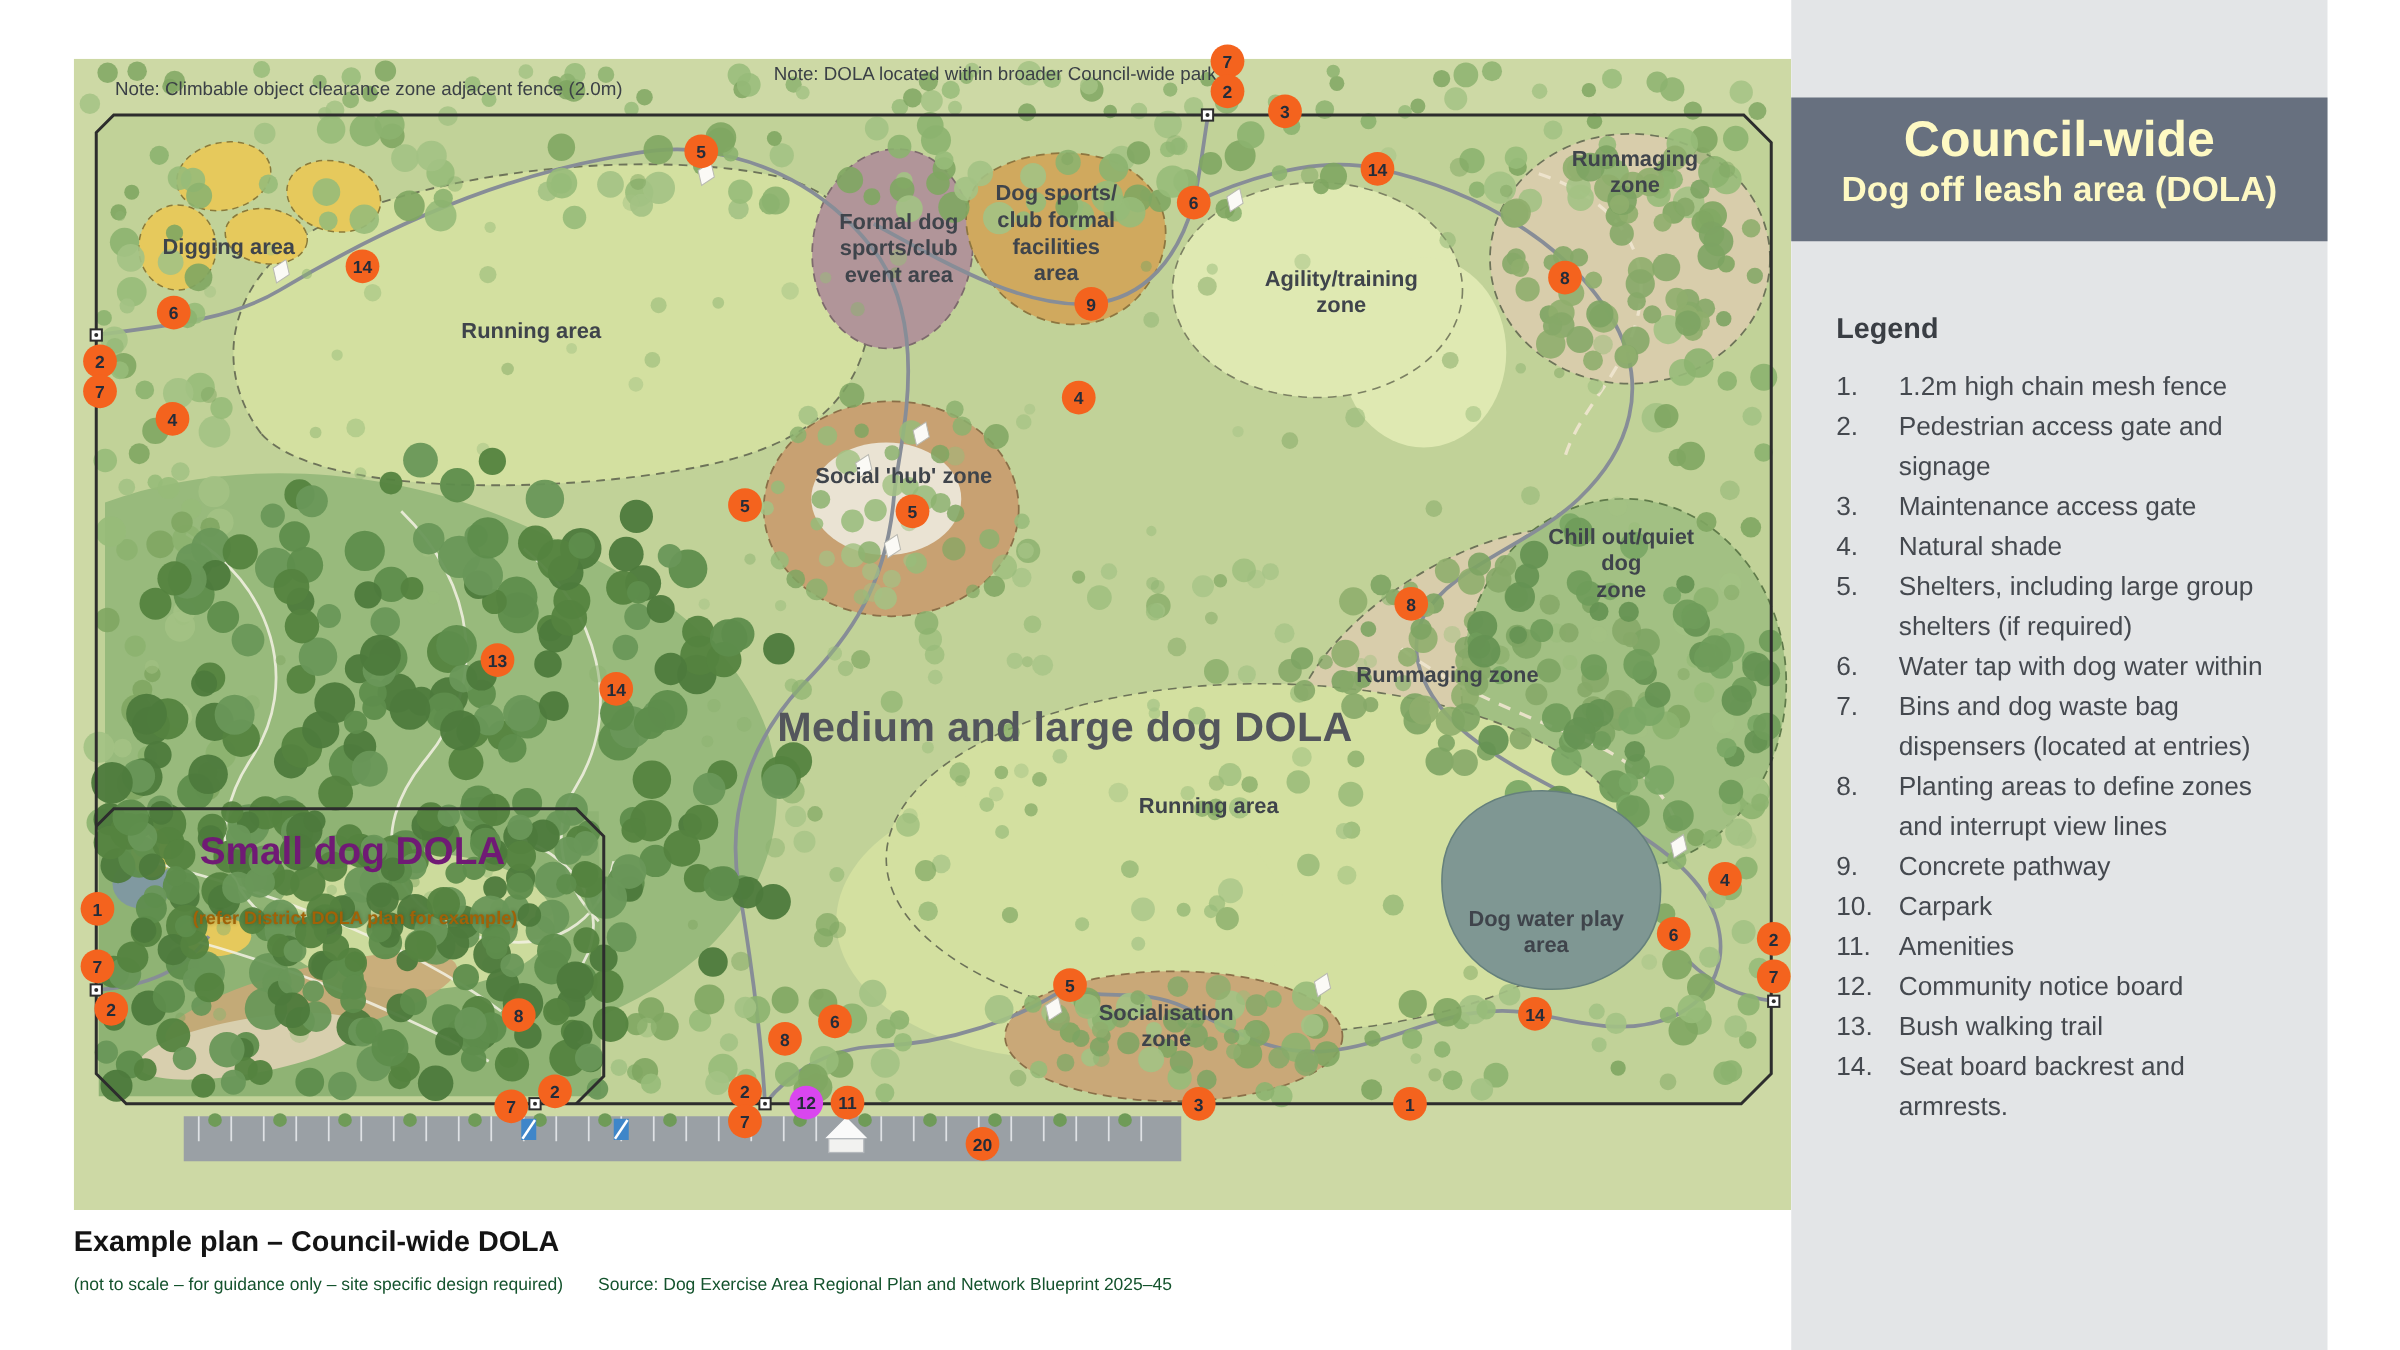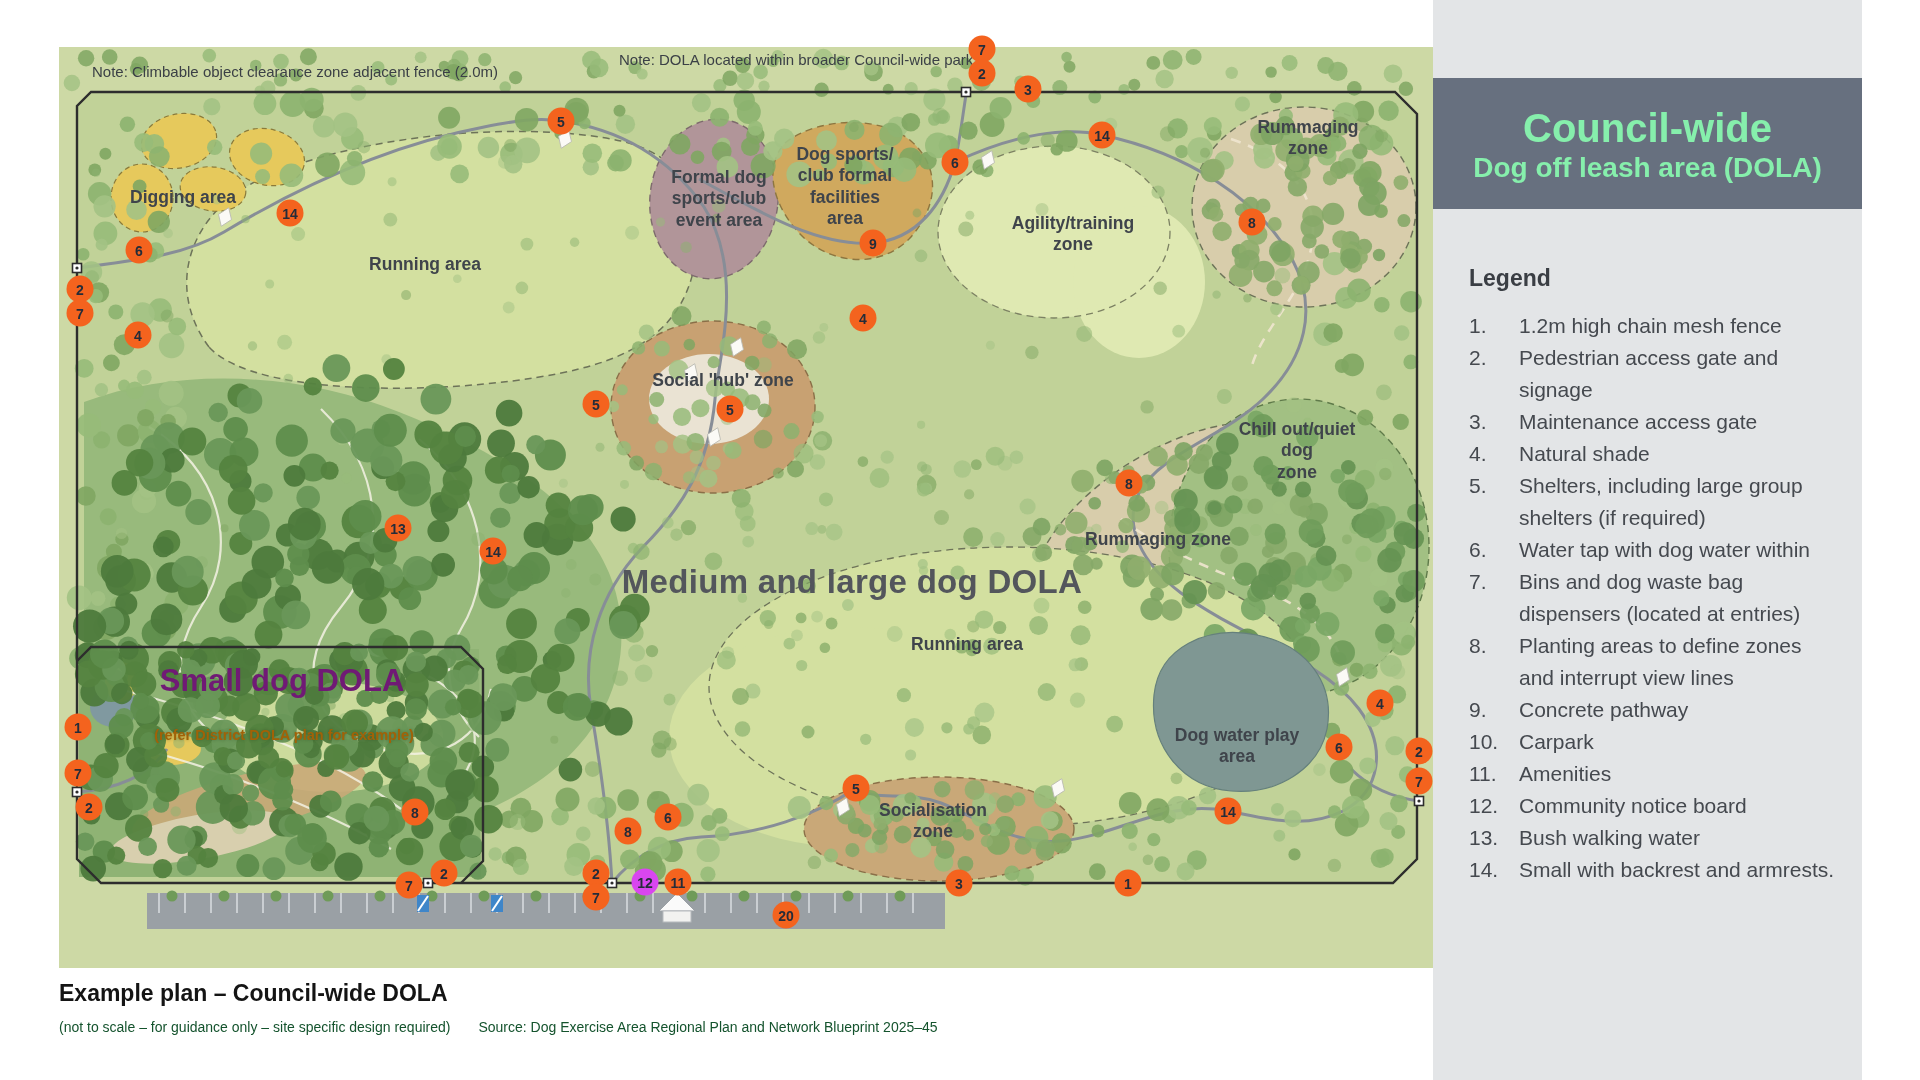--- a/index.html
+++ b/index.html
@@ -18,22 +18,22 @@
   .zone-label.xl{font-size:33px;font-weight:700;color:#53565c;white-space:nowrap;letter-spacing:.3px;}
   .zone-label.lg{font-size:31px;font-weight:700;color:#701a75;white-space:nowrap;}
   .zone-label.sub{font-size:14.5px;font-weight:700;color:#a16207;white-space:nowrap;text-shadow:0 0 3px rgba(40,60,30,.45);margin-top:28px;}
 
   .marker{position:absolute;width:27px;height:27px;border-radius:50%;
     display:flex;align-items:center;justify-content:center;transform:translate(-50%,-50%);
     font-size:14px;font-weight:700;color:#252c39;}
 
   
   .sidebar{position:absolute;left:1433px;top:0;width:429px;height:1080px;background:#e3e5e7;}
-  .sidebar-header{margin-top:78px;background:#67707f;color:#86efac;text-align:center;
-    padding:28px 12px 24px 12px;}
+  .sidebar-header{margin-top:78px;background:#67707f;color:#fef9c3;text-align:center;
+    padding:12px 12px 24px 12px;}
   .sidebar-header .t1{font-size:40px;font-weight:700;line-height:1.1;margin:0;}
   .sidebar-header .t2{font-size:28px;font-weight:700;line-height:1.25;margin:0;}
   .legend{padding:56px 26px 0 36px;}
   .legend-title{font-size:23px;font-weight:700;color:#3a3e44;margin:0 0 18px 0;}
   .legend-list{list-style:none;margin:0;padding:0;}
   .legend-list li{display:flex;font-size:21px;color:#45494f;line-height:32px;}
   .legend-list .num{width:50px;flex-shrink:0;}
   .legend-list .txt{flex:1;}
 
   
@@ -1579,25 +1579,25 @@
           <li>
             <span class="num">11.</span>
             <span class="txt">Amenities</span>
           </li>
           <li>
             <span class="num">12.</span>
             <span class="txt">Community notice board</span>
           </li>
           <li>
             <span class="num">13.</span>
-            <span class="txt">Bush walking water</span>
+            <span class="txt">Bush walking trail</span>
           </li>
           <li>
             <span class="num">14.</span>
-            <span class="txt">Small with backrest and armrests.</span>
+            <span class="txt">Seat board backrest and armrests.</span>
           </li>
         </ol>
     </div>
   </aside>
 
   <div class="caption">
     <div class="caption-title">Example plan – Council-wide DOLA</div>
     <div class="caption-line2">
       <span>(not to scale – for guidance only – site specific design required)</span>
       <span>Source: Dog Exercise Area Regional Plan and Network Blueprint 2025–45</span>

